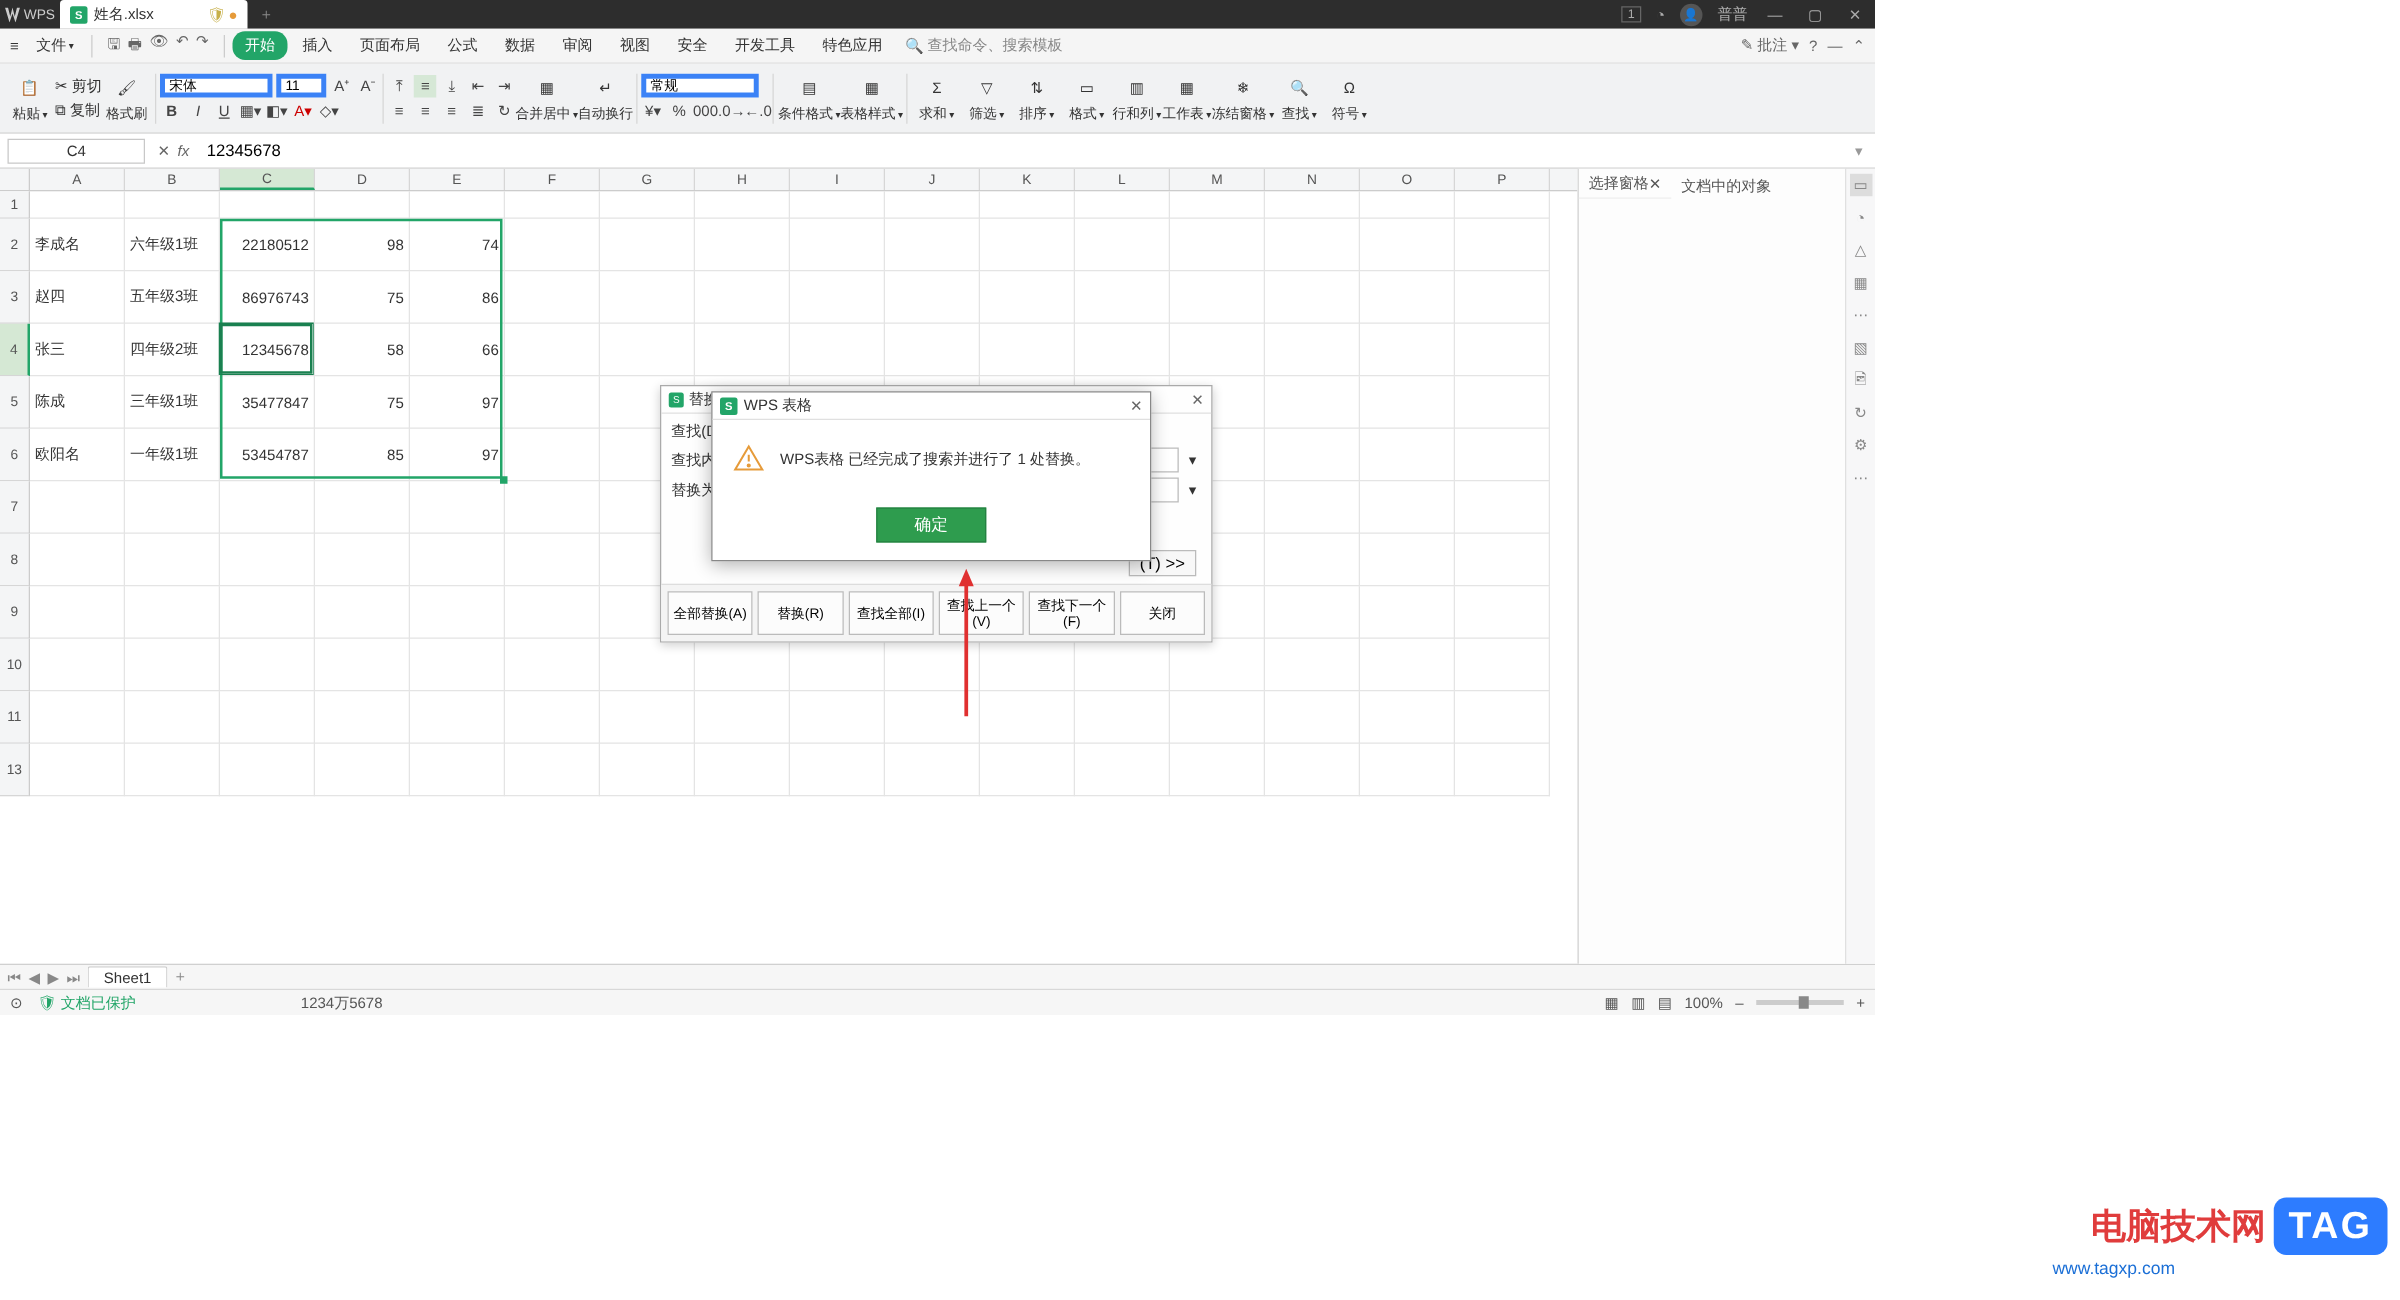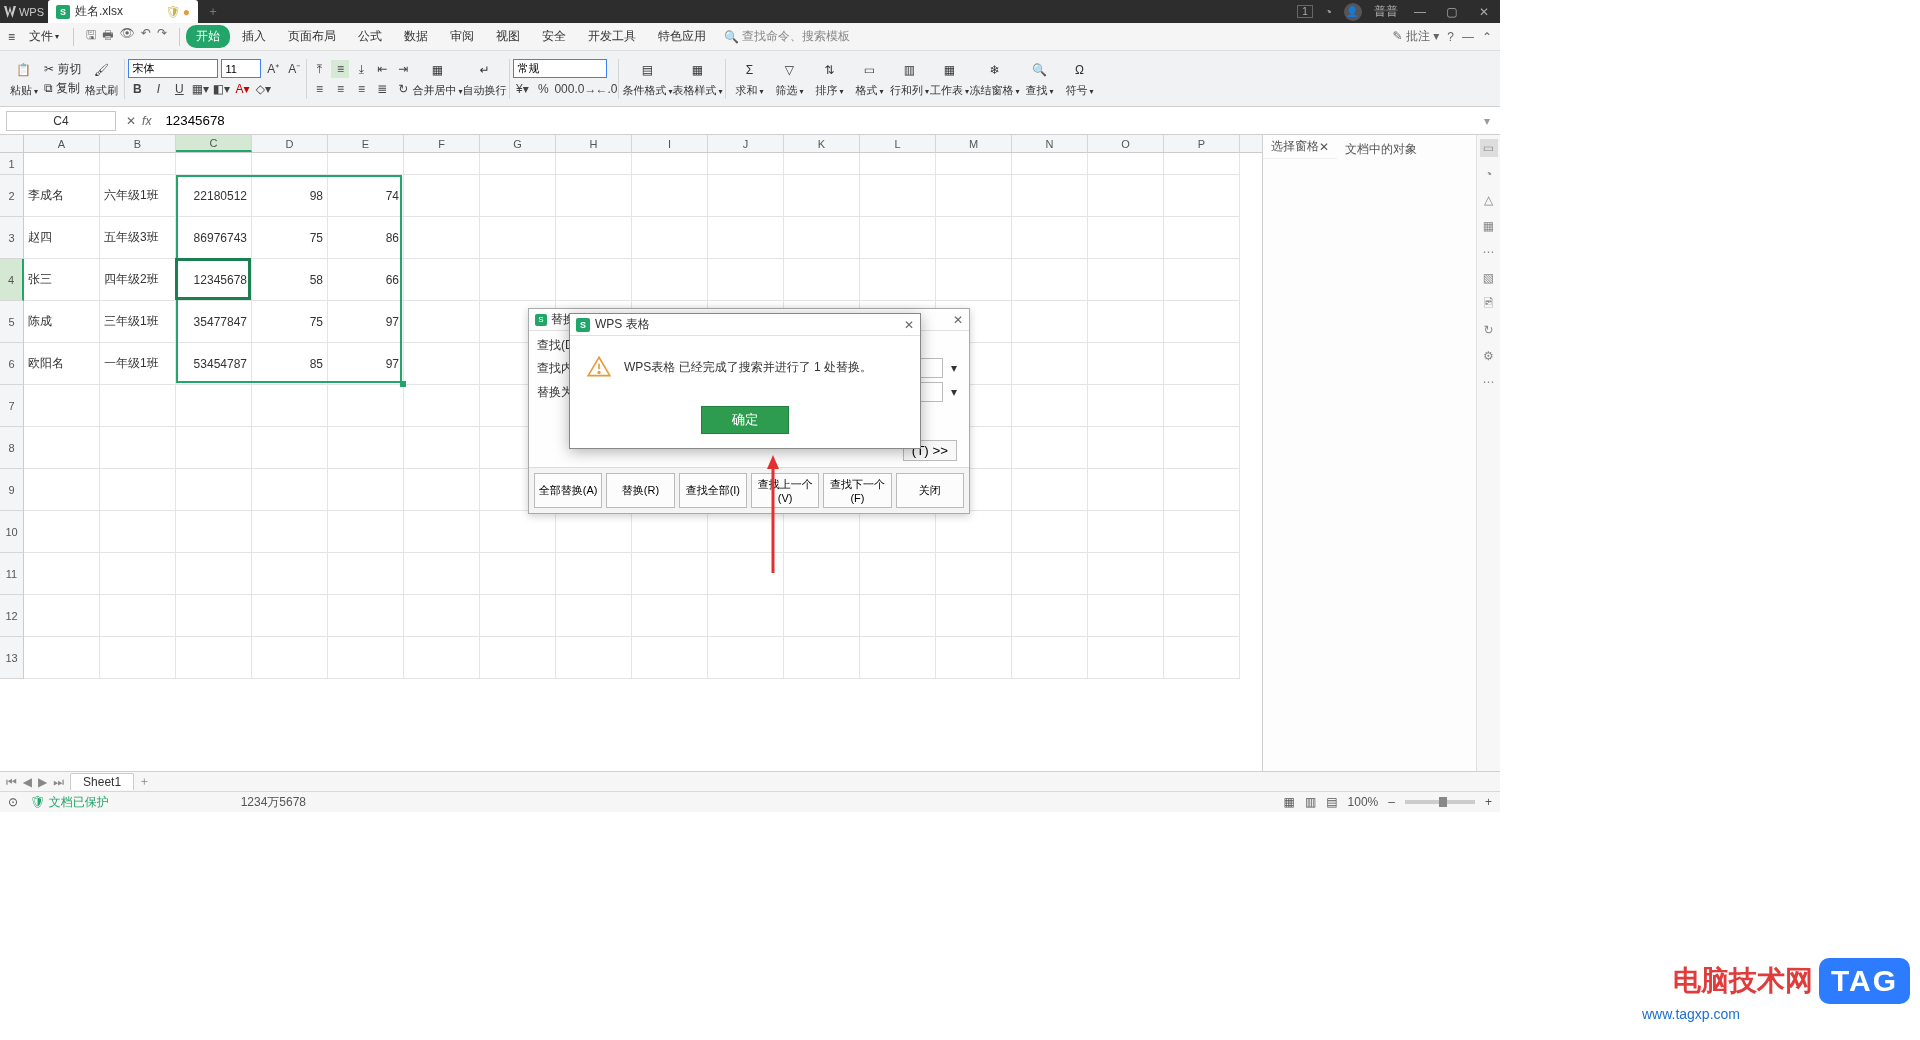--- a/index.html
+++ b/index.html
@@ -31,21 +31,21 @@
 .menubar .search-area { display:flex; align-items:center; gap:3px; color:#888; margin-left:6px;}
 .menubar .right { margin-left: auto; display: flex; gap: 8px; align-items: center; padding-right:4px; color:#666;}
 
 
 .ribbon { height: 56px; background: #f1f2f3; border-bottom: 1px solid #d0d0d0; display: flex; align-items: center; padding: 0 4px; }
 .ribbon .rsep { width: 1px; height: 40px; background: #d6d6d6; margin: 0 3px; }
 .ribbon .big-btn { display: flex; flex-direction: column; align-items: center; cursor: pointer; min-width: 40px; }
 .ribbon .big-btn .ic { width: 22px; height: 22px; display:flex;align-items:center;justify-content:center; }
 .ribbon .big-btn .lbl { font-size: 11px; margin-top: 2px; white-space:nowrap; }
 .ribbon .small-row { display: flex; gap: 3px; align-items: center; }
-.ribbon select, .ribbon input { border: 1px solid #3b82f6; background: #fff; font-size: 11px; padding: 1px 3px; height:19px; }
+.ribbon select, .ribbon input { border: 4px solid #3b82f6; background: #fff; font-size: 11px; padding: 1px 3px; height:19px; }
 .ribbon .font-family { width: 90px; }
 .ribbon .font-size { width: 40px; }
 .ribbon .mini-btn { width: 18px; height: 18px; display:flex;align-items:center;justify-content:center; cursor:pointer; color:#444; border:1px solid transparent; }
 .ribbon .fmt-col { display:flex; flex-direction:column; gap:2px; justify-content:center;}
 .ribbon .dd::after { content: "▾"; font-size: 8px; margin-left: 2px; }
 
 
 .formula-bar { height: 28px; background: #fff; border-bottom: 1px solid #d0d0d0; display: flex; align-items: center; gap:6px; padding: 2px 6px;}
 .formula-bar .name-box { width: 110px; border: 1px solid #c8c8c8; text-align: center; height: 20px; line-height:18px; }
 .formula-bar .fx { display:flex; gap:6px; align-items:center; color:#666; padding:0 4px;}
@@ -548,39 +548,20 @@
           <div class="cell" style="width:76px"></div>
           <div class="cell" style="width:76px"></div>
           <div class="cell" style="width:76px"></div>
           <div class="cell" style="width:76px"></div>
           <div class="cell" style="width:76px"></div>
           <div class="cell" style="width:76px"></div>
           <div class="cell" style="width:76px"></div>
           <div class="cell" style="width:76px"></div>
         </div>
         <div class="row" style="height:42px">
-          <div class="row-h">12</div>
-          <div class="cell" style="width:76px"></div>
-          <div class="cell" style="width:76px"></div>
-          <div class="cell" style="width:76px"></div>
-          <div class="cell" style="width:76px"></div>
-          <div class="cell" style="width:76px"></div>
-          <div class="cell" style="width:76px"></div>
-          <div class="cell" style="width:76px"></div>
-          <div class="cell" style="width:76px"></div>
-          <div class="cell" style="width:76px"></div>
-          <div class="cell" style="width:76px"></div>
-          <div class="cell" style="width:76px"></div>
-          <div class="cell" style="width:76px"></div>
-          <div class="cell" style="width:76px"></div>
-          <div class="cell" style="width:76px"></div>
-          <div class="cell" style="width:76px"></div>
-          <div class="cell" style="width:76px"></div>
-        </div>
-        <div class="row" style="height:42px">
           <div class="row-h">13</div>
           <div class="cell" style="width:76px"></div>
           <div class="cell" style="width:76px"></div>
           <div class="cell" style="width:76px"></div>
           <div class="cell" style="width:76px"></div>
           <div class="cell" style="width:76px"></div>
           <div class="cell" style="width:76px"></div>
           <div class="cell" style="width:76px"></div>
           <div class="cell" style="width:76px"></div>
           <div class="cell" style="width:76px"></div>

